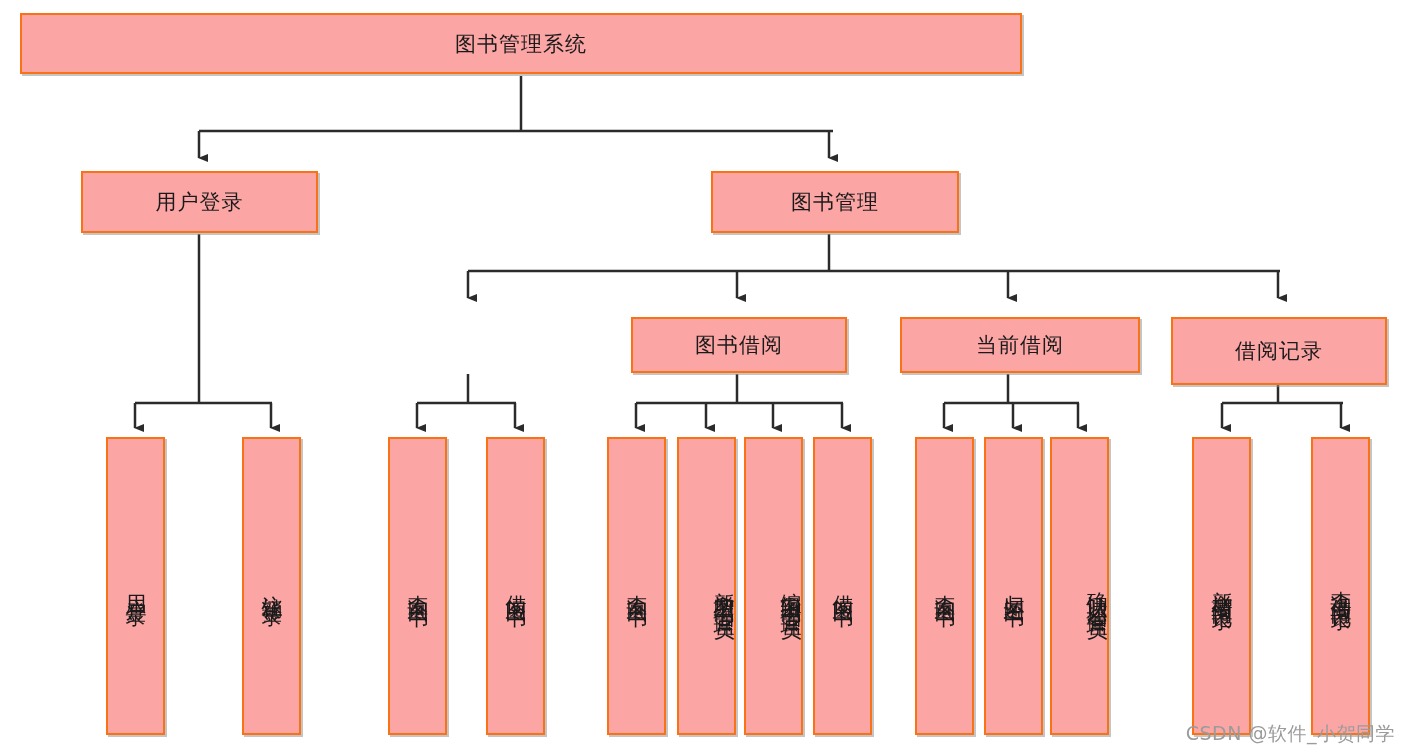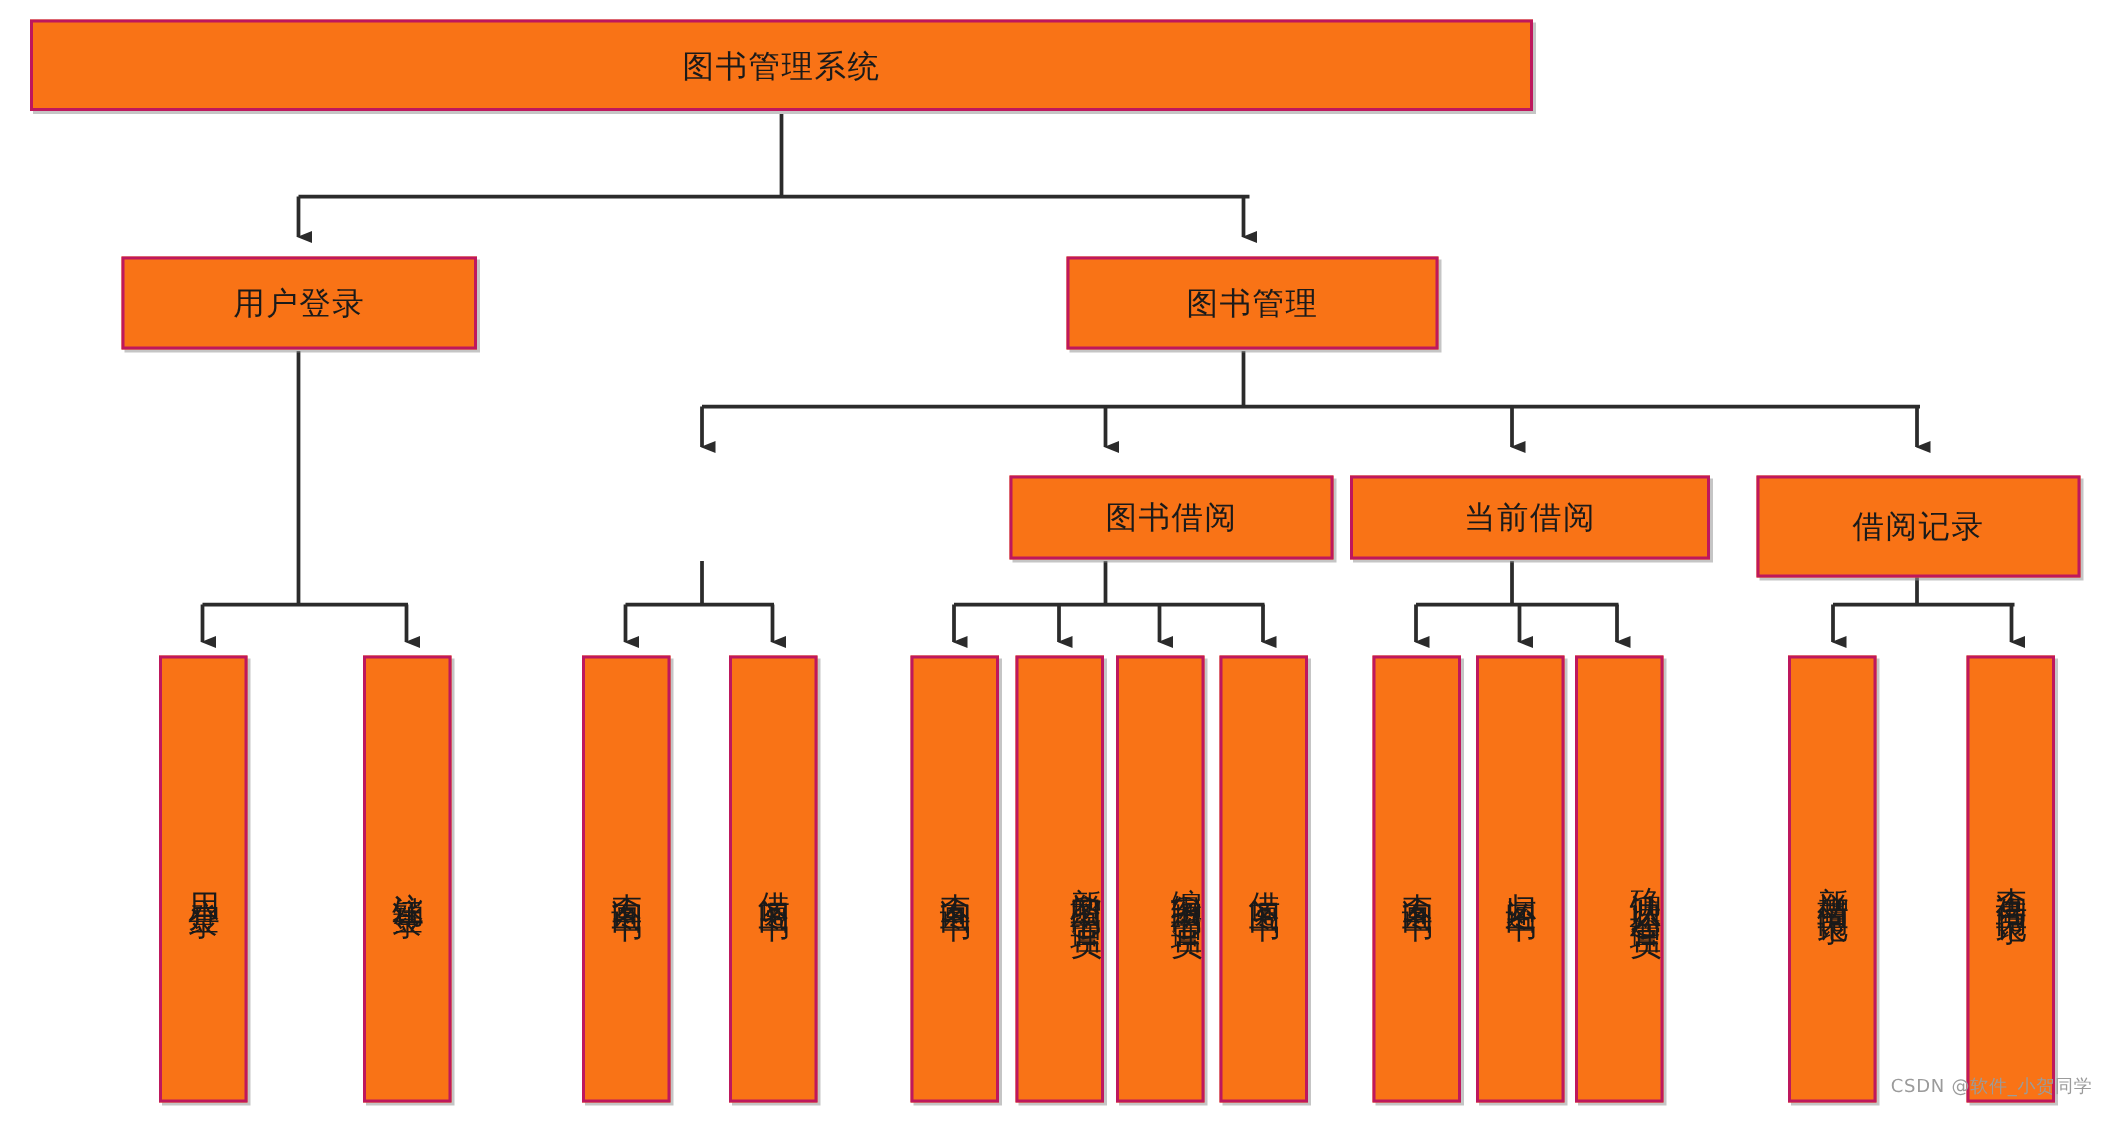--- a/index.html
+++ b/index.html
@@ -21,22 +21,22 @@
   #diagram-svg {
     position: absolute;
     left: 0;
     top: 0;
     width: 1405px;
     height: 747px;
   }
   .node {
     position: absolute;
     box-sizing: border-box;
-    background: #f97316;
-    border: 2px solid #be185d;
+    background: #fca5a5;
+    border: 2px solid #f97316;
     box-shadow: 2px 2px 0 rgba(150,150,150,0.55);
     display: flex;
     align-items: center;
     justify-content: center;
     color: #1a1a1a;
   }
   .node.horizontal {
     font-size: 21px;
     letter-spacing: 1px;
     white-space: nowrap;
@@ -52,22 +52,22 @@
     white-space: nowrap;
     line-height: 1;
   }
   .node.vertical.centered {
     align-items: center;
     padding-top: 0;
   }
   .watermark {
     position: absolute;
     right: 10px;
-    bottom: 14px;
-    font-size: 12px;
+    bottom: 0;
+    font-size: 19px;
     color: #9b9b9b;
     white-space: nowrap;
     pointer-events: none;
     letter-spacing: 0.5px;
   }
 </style>
 </head>
 <body>
 
 <div id="diagram-root">
@@ -134,21 +134,21 @@
     </g>
   </svg>
 
   <div class="node horizontal" style="left:20px; top:13px; width:1002px; height:61px;">图书管理系统</div>
 
   <div class="node horizontal" style="left:81px; top:171px; width:237px; height:62px;">用户登录</div>
 
   <div class="node horizontal" style="left:711px; top:171px; width:248px; height:62px;">图书管理</div>
 
 
-  <div class="node horizontal" style="left:631px; top:317px; width:216px; height:56px;margin-left:42px;">图书借阅</div>
+  <div class="node horizontal" style="left:631px; top:317px; width:216px; height:56px;">图书借阅</div>
 
   <div class="node horizontal" style="left:900px; top:317px; width:240px; height:56px;">当前借阅</div>
 
   <div class="node horizontal" style="left:1171px; top:317px; width:216px; height:68px;">借阅记录</div>
 
   <div class="node vertical centered" style="left:106px; top:437px; width:59px; height:298px;">用户登录</div>
 
   <div class="node vertical centered" style="left:242px; top:437px; width:59px; height:298px;">注销登录</div>
 
   <div class="node vertical centered" style="left:388px; top:437px; width:59px; height:298px;">查询图书</div>

